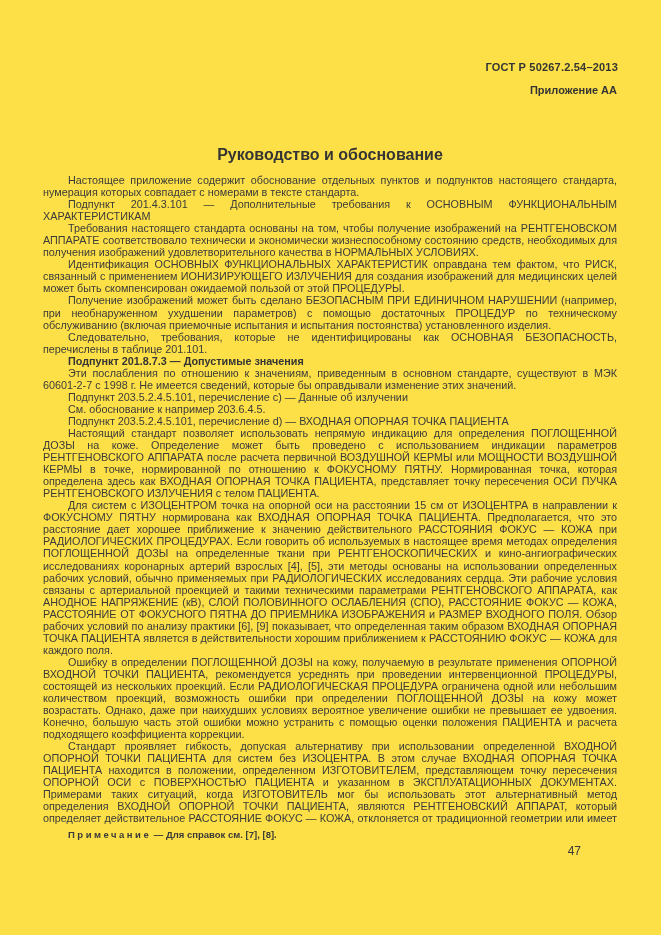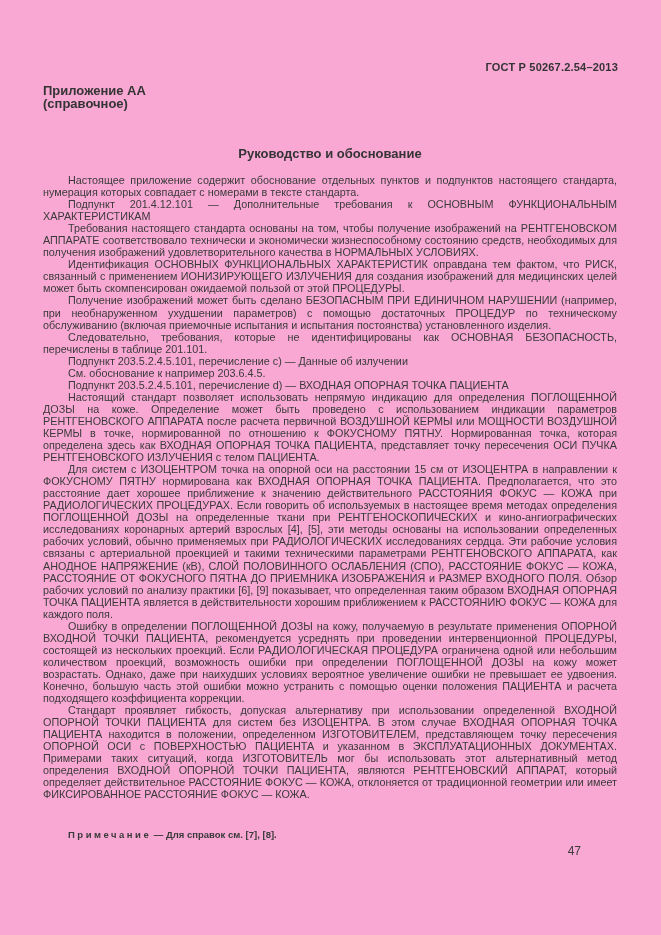--- a/index.html
+++ b/index.html
@@ -5,46 +5,46 @@
   html, body { margin: 0; padding: 0; }
   body {
     width: 661px; height: 935px;
     background: #ffffff;
     font-family: "Liberation Sans", "DejaVu Sans", sans-serif;
     color: #3a3a3a;
   }
   .page {
     position: relative;
     width: 661px; height: 935px;
-    background: #f9a8d4;
+    background: #fde047;
     overflow: hidden;
   }
   .std-code {
     position: absolute;
     top: 61px; right: 43px;
     font-size: 11px;
     font-weight: 700;
     color: #343434;
     letter-spacing: 0.2px;
   }
   .appendix {
     position: absolute;
     top: 84px; left: 43px; width: 574px;
-    text-align: left;
-    font-size: 13px;
+    text-align: right;
+    font-size: 11px;
     line-height: 13px;
     font-weight: 700;
     color: #343434;
   }
   .appendix .appendix-type { font-weight: 700; }
   .section-title {
     position: absolute;
     top: 146px; left: 43px; width: 574px;
     text-align: center;
-    font-size: 13px;
+    font-size: 16px;
     font-weight: 700;
     color: #343434;
   }
   .body-text {
     position: absolute;
     top: 174px; left: 43px; width: 574px;
     height: 650px;
     overflow: hidden;
     font-size: 10.8px;
     line-height: 12.05px;
@@ -74,32 +74,33 @@
 </style>
 </head>
 <body>
 
 <div class="page">
 
   <div class="std-code">ГОСТ Р 50267.2.54–2013</div>
 
   <div class="appendix">
     <div class="appendix-title">Приложение АА</div>
-    <div class="appendix-type">(справочное)</div>
   </div>
 
   <div class="section-title">Руководство и обоснование</div>
 
   <div class="body-text">
       <p class="para">Настоящее приложение содержит обоснование отдельных пунктов и подпунктов настоящего стандарта, нумерация которых совпадает с номерами в тексте стандарта.</p>
-      <p class="para">Подпункт 201.4.12.101 — Дополнительные требования к ОСНОВНЫМ ФУНКЦИОНАЛЬНЫМ ХАРАКТЕРИСТИКАМ</p>
+      <p class="para">Подпункт 201.4.3.101 — Дополнительные требования к ОСНОВНЫМ ФУНКЦИОНАЛЬНЫМ ХАРАКТЕРИСТИКАМ</p>
       <p class="para">Требования настоящего стандарта основаны на том, чтобы получение изображений на РЕНТГЕНОВСКОМ АППАРАТЕ соответствовало технически и экономически жизнеспособному состоянию средств, необходимых для получения изображений удовлетворительного качества в НОРМАЛЬНЫХ УСЛОВИЯХ.</p>
       <p class="para">Идентификация ОСНОВНЫХ ФУНКЦИОНАЛЬНЫХ ХАРАКТЕРИСТИК оправдана тем фактом, что РИСК, связанный с применением ИОНИЗИРУЮЩЕГО ИЗЛУЧЕНИЯ для создания изображений для медицинских целей может быть скомпенсирован ожидаемой пользой от этой ПРОЦЕДУРЫ.</p>
       <p class="para">Получение изображений может быть сделано БЕЗОПАСНЫМ ПРИ ЕДИНИЧНОМ НАРУШЕНИИ (например, при необнаруженном ухудшении параметров) с помощью достаточных ПРОЦЕДУР по техническому обслуживанию (включая приемочные испытания и испытания постоянства) установленного изделия.</p>
       <p class="para">Следовательно, требования, которые не идентифицированы как ОСНОВНАЯ БЕЗОПАСНОСТЬ, перечислены в таблице 201.101.</p>
+      <p class="para bold">Подпункт 201.8.7.3 — Допустимые значения</p>
+      <p class="para">Эти послабления по отношению к значениям, приведенным в основном стандарте, существуют в МЭК 60601-2-7 с 1998 г. Не имеется сведений, которые бы оправдывали изменение этих значений.</p>
       <p class="para">Подпункт 203.5.2.4.5.101, перечисление c) — Данные об излучении</p>
       <p class="para">См. обоснование к например 203.6.4.5.</p>
       <p class="para">Подпункт 203.5.2.4.5.101, перечисление d) — ВХОДНАЯ ОПОРНАЯ ТОЧКА ПАЦИЕНТА</p>
       <p class="para">Настоящий стандарт позволяет использовать непрямую индикацию для определения ПОГЛОЩЕННОЙ ДОЗЫ на коже. Определение может быть проведено с использованием индикации параметров РЕНТГЕНОВСКОГО АППАРАТА после расчета первичной ВОЗДУШНОЙ КЕРМЫ или МОЩНОСТИ ВОЗДУШНОЙ КЕРМЫ в точке, нормированной по отношению к ФОКУСНОМУ ПЯТНУ. Нормированная точка, которая определена здесь как ВХОДНАЯ ОПОРНАЯ ТОЧКА ПАЦИЕНТА, представляет точку пересечения ОСИ ПУЧКА РЕНТГЕНОВСКОГО ИЗЛУЧЕНИЯ с телом ПАЦИЕНТА.</p>
       <p class="para">Для систем с ИЗОЦЕНТРОМ точка на опорной оси на расстоянии 15 см от ИЗОЦЕНТРА в направлении к ФОКУСНОМУ ПЯТНУ нормирована как ВХОДНАЯ ОПОРНАЯ ТОЧКА ПАЦИЕНТА. Предполагается, что это расстояние дает хорошее приближение к значению действительного РАССТОЯНИЯ ФОКУС — КОЖА при РАДИОЛОГИЧЕСКИХ ПРОЦЕДУРАХ. Если говорить об используемых в настоящее время методах определения ПОГЛОЩЕННОЙ ДОЗЫ на определенные ткани при РЕНТГЕНОСКОПИЧЕСКИХ и кино-ангиографических исследованиях коронарных артерий взрослых [4], [5], эти методы основаны на использовании определенных рабочих условий, обычно применяемых при РАДИОЛОГИЧЕСКИХ исследованиях сердца. Эти рабочие условия связаны с артериальной проекцией и такими техническими параметрами РЕНТГЕНОВСКОГО АППАРАТА, как АНОДНОЕ НАПРЯЖЕНИЕ (кВ), СЛОЙ ПОЛОВИННОГО ОСЛАБЛЕНИЯ (СПО), РАССТОЯНИЕ ФОКУС — КОЖА, РАССТОЯНИЕ ОТ ФОКУСНОГО ПЯТНА ДО ПРИЕМНИКА ИЗОБРАЖЕНИЯ и РАЗМЕР ВХОДНОГО ПОЛЯ. Обзор рабочих условий по анализу практики [6], [9] показывает, что определенная таким образом ВХОДНАЯ ОПОРНАЯ ТОЧКА ПАЦИЕНТА является в действительности хорошим приближением к РАССТОЯНИЮ ФОКУС — КОЖА для каждого поля.</p>
       <p class="para">Ошибку в определении ПОГЛОЩЕННОЙ ДОЗЫ на кожу, получаемую в результате применения ОПОРНОЙ ВХОДНОЙ ТОЧКИ ПАЦИЕНТА, рекомендуется усреднять при проведении интервенционной ПРОЦЕДУРЫ, состоящей из нескольких проекций. Если РАДИОЛОГИЧЕСКАЯ ПРОЦЕДУРА ограничена одной или небольшим количеством проекций, возможность ошибки при определении ПОГЛОЩЕННОЙ ДОЗЫ на кожу может возрастать. Однако, даже при наихудших условиях вероятное увеличение ошибки не превышает ее удвоения. Конечно, большую часть этой ошибки можно устранить с помощью оценки положения ПАЦИЕНТА и расчета подходящего коэффициента коррекции.</p>
       <p class="para">Стандарт проявляет гибкость, допуская альтернативу при использовании определенной ВХОДНОЙ ОПОРНОЙ ТОЧКИ ПАЦИЕНТА для систем без ИЗОЦЕНТРА. В этом случае ВХОДНАЯ ОПОРНАЯ ТОЧКА ПАЦИЕНТА находится в положении, определенном ИЗГОТОВИТЕЛЕМ, представляющем точку пересечения ОПОРНОЙ ОСИ с ПОВЕРХНОСТЬЮ ПАЦИЕНТА и указанном в ЭКСПЛУАТАЦИОННЫХ ДОКУМЕНТАХ. Примерами таких ситуаций, когда ИЗГОТОВИТЕЛЬ мог бы использовать этот альтернативный метод определения ВХОДНОЙ ОПОРНОЙ ТОЧКИ ПАЦИЕНТА, являются РЕНТГЕНОВСКИЙ АППАРАТ, который определяет действительное РАССТОЯНИЕ ФОКУС — КОЖА, отклоняется от традиционной геометрии или имеет ФИКСИРОВАННОЕ РАССТОЯНИЕ ФОКУС — КОЖА.</p>
     </div>
 
   <div class="note">

